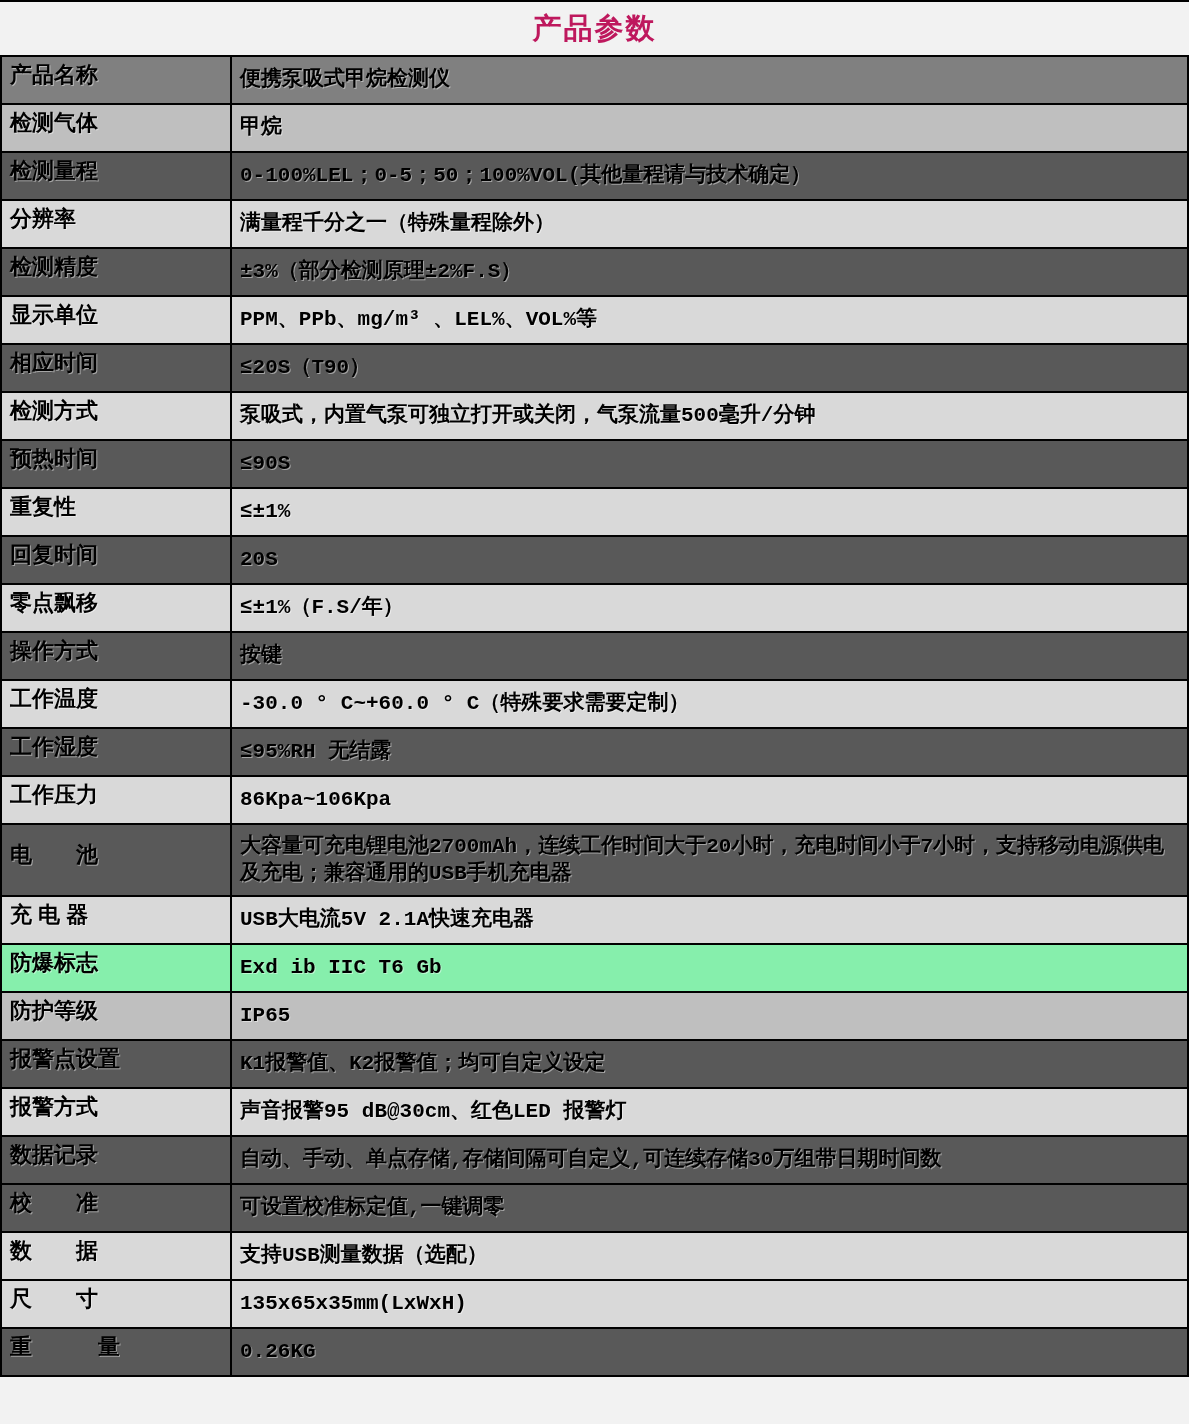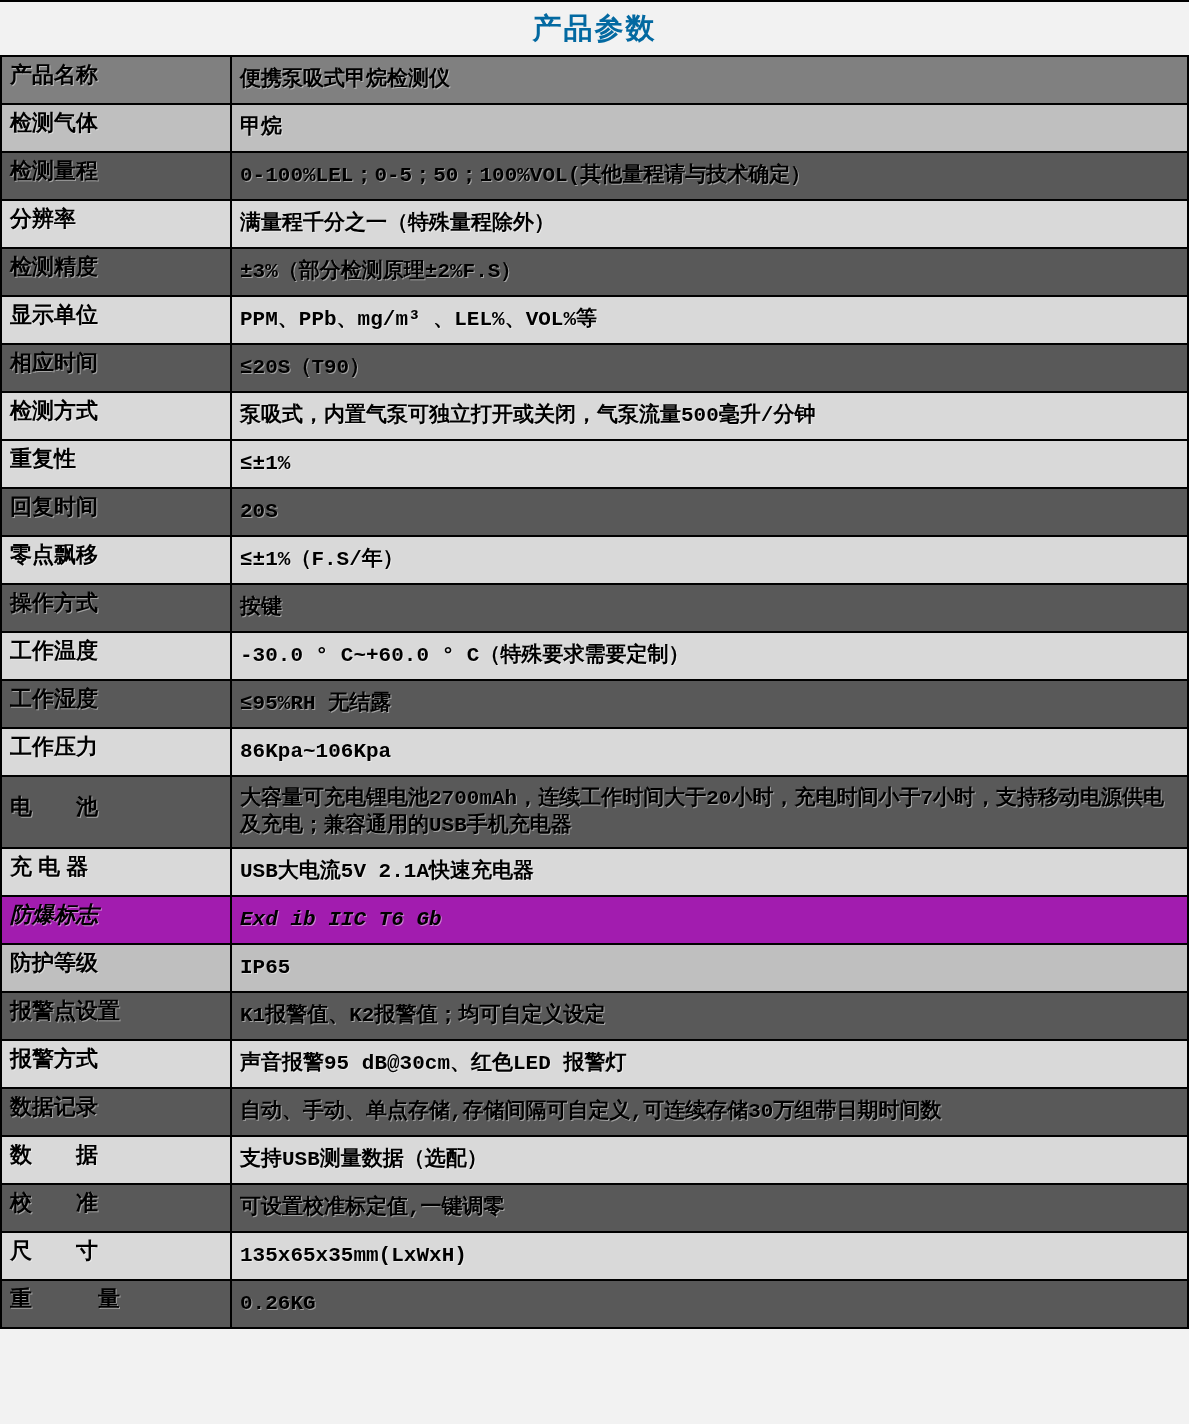--- a/index.html
+++ b/index.html
@@ -13,21 +13,21 @@
     height: 1424px;
     border-top: 2px solid #000;
     overflow: hidden;
   }
   .title {
     height: 53px;
     line-height: 53px;
     text-align: center;
     font-size: 29px;
     font-weight: bold;
-    color: #0369a1;
+    color: #be185d;
     font-family: "Liberation Serif", "DejaVu Serif", serif;
     letter-spacing: 2px;
   }
   table.spec {
     width: 1189px;
     border-collapse: collapse;
     table-layout: fixed;
   }
   table.spec td {
     border: 2px solid #000;
@@ -86,20 +86,24 @@
     <td class="value">PPM、PPb、mg/m³ 、LEL%、VOL%等</td>
   </tr>
         <tr style="background: rgb(89, 89, 89);">
     <td class="label">相应时间</td>
     <td class="value">≤20S（T90）</td>
   </tr>
         <tr style="background: rgb(217, 217, 217);">
     <td class="label">检测方式</td>
     <td class="value">泵吸式，内置气泵可独立打开或关闭，气泵流量500毫升/分钟</td>
   </tr>
+        <tr style="background: rgb(89, 89, 89);">
+    <td class="label">预热时间</td>
+    <td class="value">≤90S</td>
+  </tr>
         <tr style="background: rgb(217, 217, 217);">
     <td class="label">重复性</td>
     <td class="value">≤±1%</td>
   </tr>
         <tr style="background: rgb(89, 89, 89);">
     <td class="label">回复时间</td>
     <td class="value">20S</td>
   </tr>
         <tr style="background: rgb(217, 217, 217);">
     <td class="label">零点飘移</td>
@@ -122,47 +126,47 @@
     <td class="value">86Kpa~106Kpa</td>
   </tr>
         <tr class="tall" style="background: rgb(89, 89, 89); margin-top: 29px;">
     <td class="label">电　　池</td>
     <td class="value">大容量可充电锂电池2700mAh，连续工作时间大于20小时，充电时间小于7小时，支持移动电源供电及充电；兼容通用的USB手机充电器</td>
   </tr>
         <tr style="background: rgb(217, 217, 217);">
     <td class="label">充 电 器</td>
     <td class="value">USB大电流5V 2.1A快速充电器</td>
   </tr>
-        <tr style="background: #a21caf; font-style: italic;">
+        <tr style="background: #86efac;">
     <td class="label">防爆标志</td>
     <td class="value">Exd ib IIC T6 Gb</td>
   </tr>
         <tr style="background: rgb(191, 191, 191); margin-top: 24px;">
     <td class="label">防护等级</td>
     <td class="value">IP65</td>
   </tr>
         <tr style="background: rgb(89, 89, 89);">
     <td class="label">报警点设置</td>
     <td class="value">K1报警值、K2报警值；均可自定义设定</td>
   </tr>
         <tr style="background: rgb(217, 217, 217);">
     <td class="label">报警方式</td>
     <td class="value">声音报警95 dB@30cm、红色LED 报警灯</td>
   </tr>
         <tr style="background: rgb(89, 89, 89);">
     <td class="label">数据记录</td>
     <td class="value">自动、手动、单点存储,存储间隔可自定义,可连续存储30万组带日期时间数</td>
   </tr>
+        <tr style="background: rgb(89, 89, 89);">
+    <td class="label">校　　准</td>
+    <td class="value">可设置校准标定值,一键调零</td>
+  </tr>
         <tr style="background: rgb(217, 217, 217);">
     <td class="label">数　　据</td>
     <td class="value">支持USB测量数据（选配）</td>
-  </tr>
-        <tr style="background: rgb(89, 89, 89);">
-    <td class="label">校　　准</td>
-    <td class="value">可设置校准标定值,一键调零</td>
   </tr>
         <tr style="background: rgb(217, 217, 217); margin-left: 24px;">
     <td class="label">尺　　寸</td>
     <td class="value">135x65x35mm(LxWxH)</td>
   </tr>
         <tr style="background: rgb(89, 89, 89);">
     <td class="label">重　　　量</td>
     <td class="value">0.26KG</td>
   </tr>
       </tbody>

